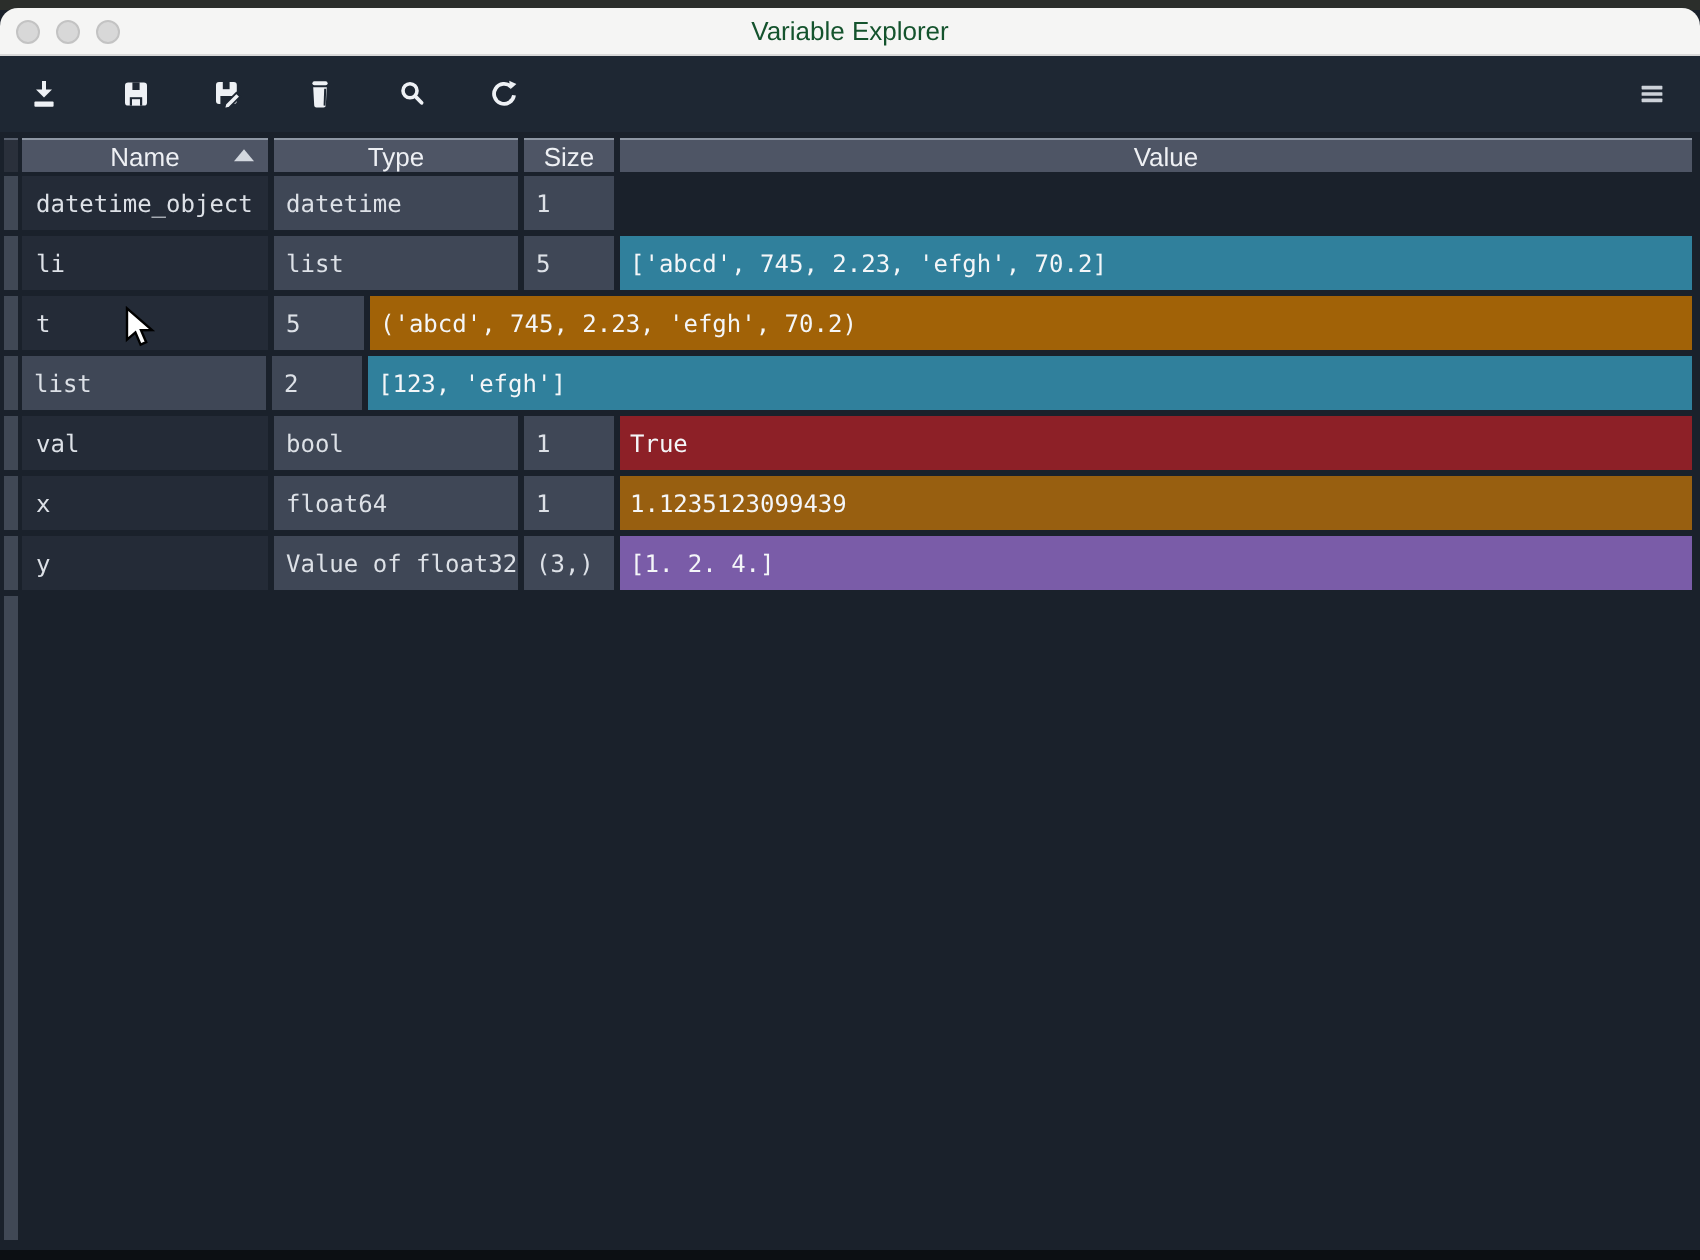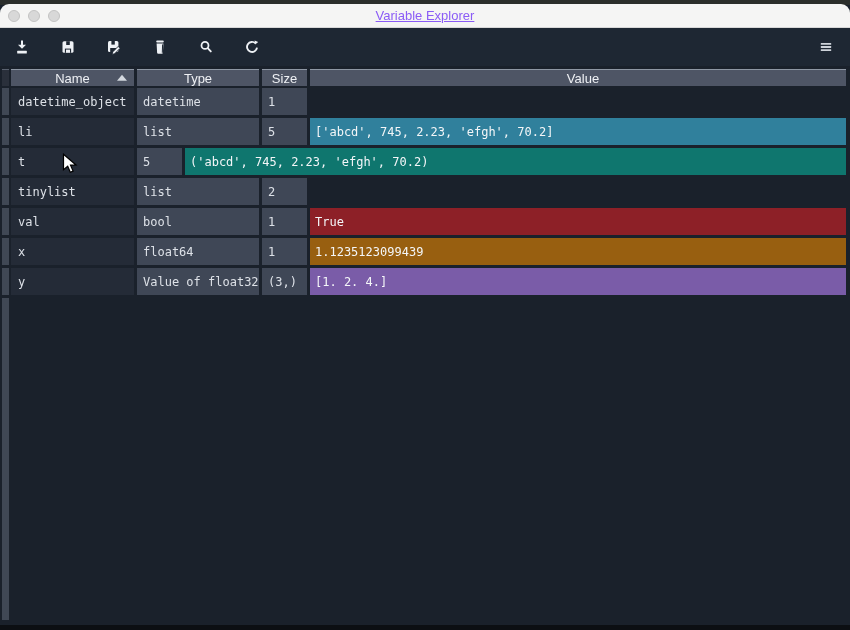--- a/index.html
+++ b/index.html
@@ -9,21 +9,21 @@
 
   
   .desktop-sliver { position:absolute; left:0; top:0; width:850px; height:5px; background:#2b2e2b; }
 
   
   .titlebar { position:absolute; left:0; top:4px; width:850px; height:24px;
               background:#f5f5f4; border-radius:9px 9px 0 0;
               display:flex; align-items:center; border-bottom:1px solid #d8d8d8; }
   .traffic-lights { position:absolute; left:8px; top:0; height:24px; display:flex; align-items:center; gap:8px; }
   .tl { width:12px; height:12px; border-radius:50%; background:#d8d8d8; border:1px solid #c3c3c3; }
-  .title { width:100%; text-align:center; font-size:13px; color:#8b5cf6;text-decoration:underline; }
+  .title { width:100%; text-align:center; font-size:13px; color:#14532d; }
 
   
   .toolbar { position:absolute; left:0; top:28px; width:850px; height:38px; background:#1e2733;
              display:flex; align-items:center; padding-left:10px; }
   .tb-btn { width:24px; height:28px; margin-right:22px; background:none; border:none;
             display:flex; align-items:center; justify-content:center; cursor:default; }
   .tb-btn svg { display:block; }
   .tb-spacer { flex:1; }
   .tb-menu { margin-right:12px; }
 
@@ -187,27 +187,27 @@
   <div class="row">
     <div class="cell col-name c-name">li</div>
     <div class="cell col-type c-type">list</div>
     <div class="cell col-size c-size">5</div>
     <div class="cell col-value c-value" style="background: rgb(48, 128, 156);">['abcd', 745, 2.23, 'efgh', 70.2]</div>
   </div>
 
   <div class="row">
     <div class="cell col-name c-name">t</div>
     <div class="cell col-size c-size">5</div>
-    <div class="cell col-value c-value" style="background: #0f766e;">('abcd', 745, 2.23, 'efgh', 70.2)</div>
-  </div>
-
-  <div class="row">
-    <div class="cell col-name c-name">tinylist</div>
+    <div class="cell col-value c-value" style="background: #a16207;">('abcd', 745, 2.23, 'efgh', 70.2)</div>
+  </div>
+
+  <div class="row">
     <div class="cell col-type c-type">list</div>
     <div class="cell col-size c-size">2</div>
+    <div class="cell col-value c-value" style="background: rgb(48, 128, 156);">[123, 'efgh']</div>
   </div>
 
   <div class="row">
     <div class="cell col-name c-name">val</div>
     <div class="cell col-type c-type">bool</div>
     <div class="cell col-size c-size">1</div>
     <div class="cell col-value c-value" style="background: rgb(141, 32, 39);">True</div>
   </div>
 
   <div class="row">

